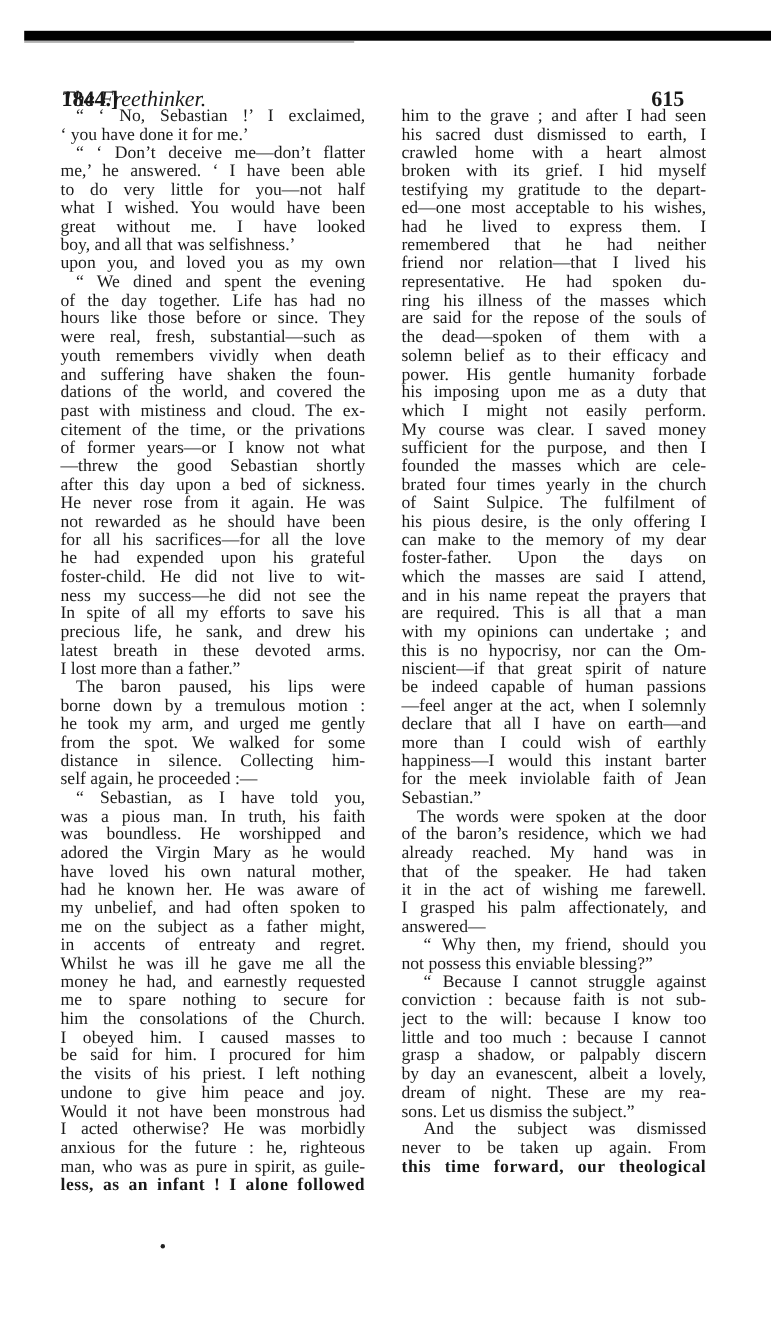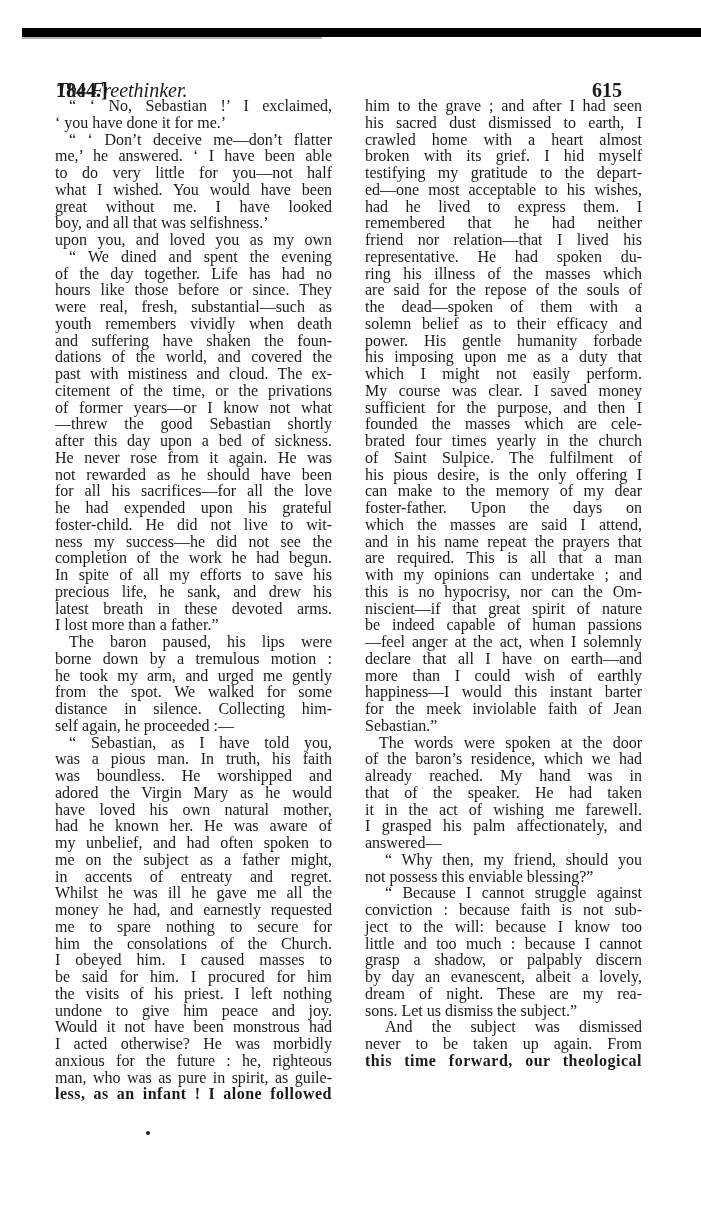--- a/index.html
+++ b/index.html
@@ -55,21 +55,20 @@
   <span class="line">citement of the time, or the privations</span>
   <span class="line">of  former  years—or I know not what</span>
   <span class="line">—threw  the good Sebastian  shortly</span>
   <span class="line">after this day upon a bed of sickness.</span>
   <span class="line">He never rose from it again.   He was</span>
   <span class="line">not  rewarded as he should  have been</span>
   <span class="line">for  all  his  sacrifices—for  all the love</span>
   <span class="line">he had  expended  upon  his  grateful</span>
   <span class="line">foster-child.   He did not  live to wit-</span>
   <span class="line">ness  my  success—he did not  see  the</span>
-  <span class="line">completion of the work he had begun.</span>
   <span class="line">In  spite  of all my  efforts to save  his</span>
   <span class="line">precious  life,  he sank,  and  drew  his</span>
   <span class="line">latest  breath  in  these  devoted  arms.</span>
   <span class="line last">I lost more than a father.”</span>
   <span class="line indent">The  baron  paused,  his  lips  were</span>
   <span class="line">borne  down  by a  tremulous  motion :</span>
   <span class="line">he took my arm, and urged me gently</span>
   <span class="line">from  the  spot.   We walked  for  some</span>
   <span class="line">distance  in  silence.   Collecting  him-</span>
   <span class="line last">self again, he proceeded :—</span>

